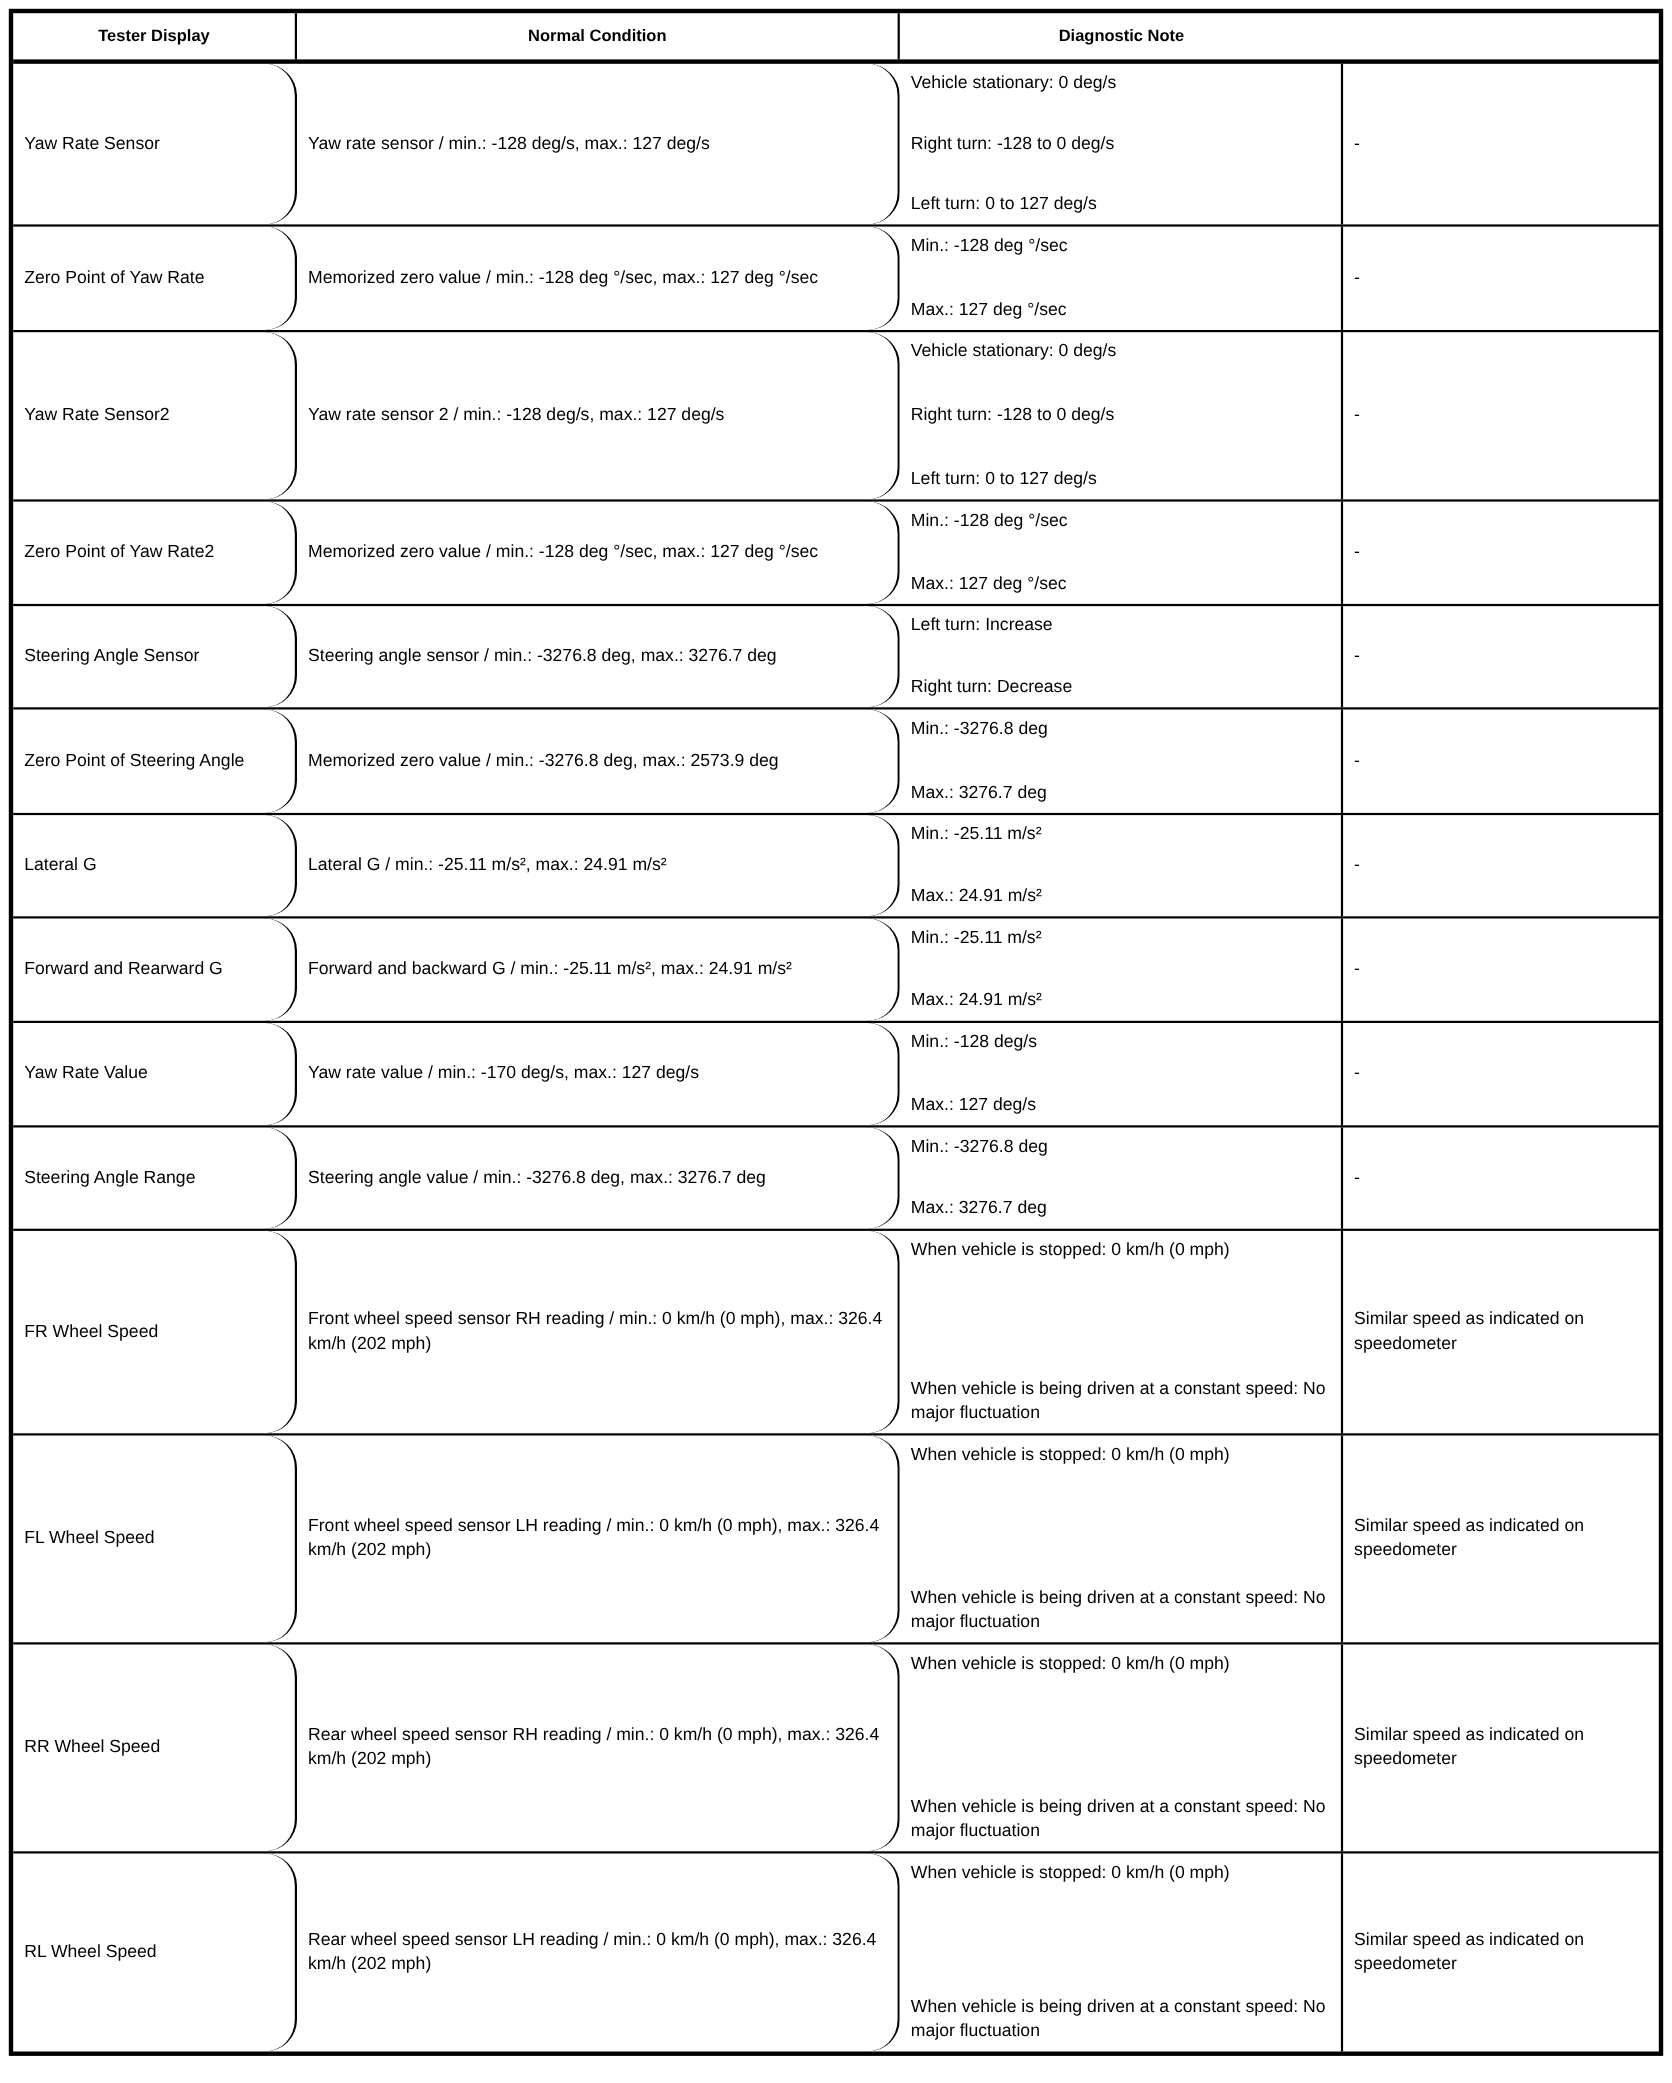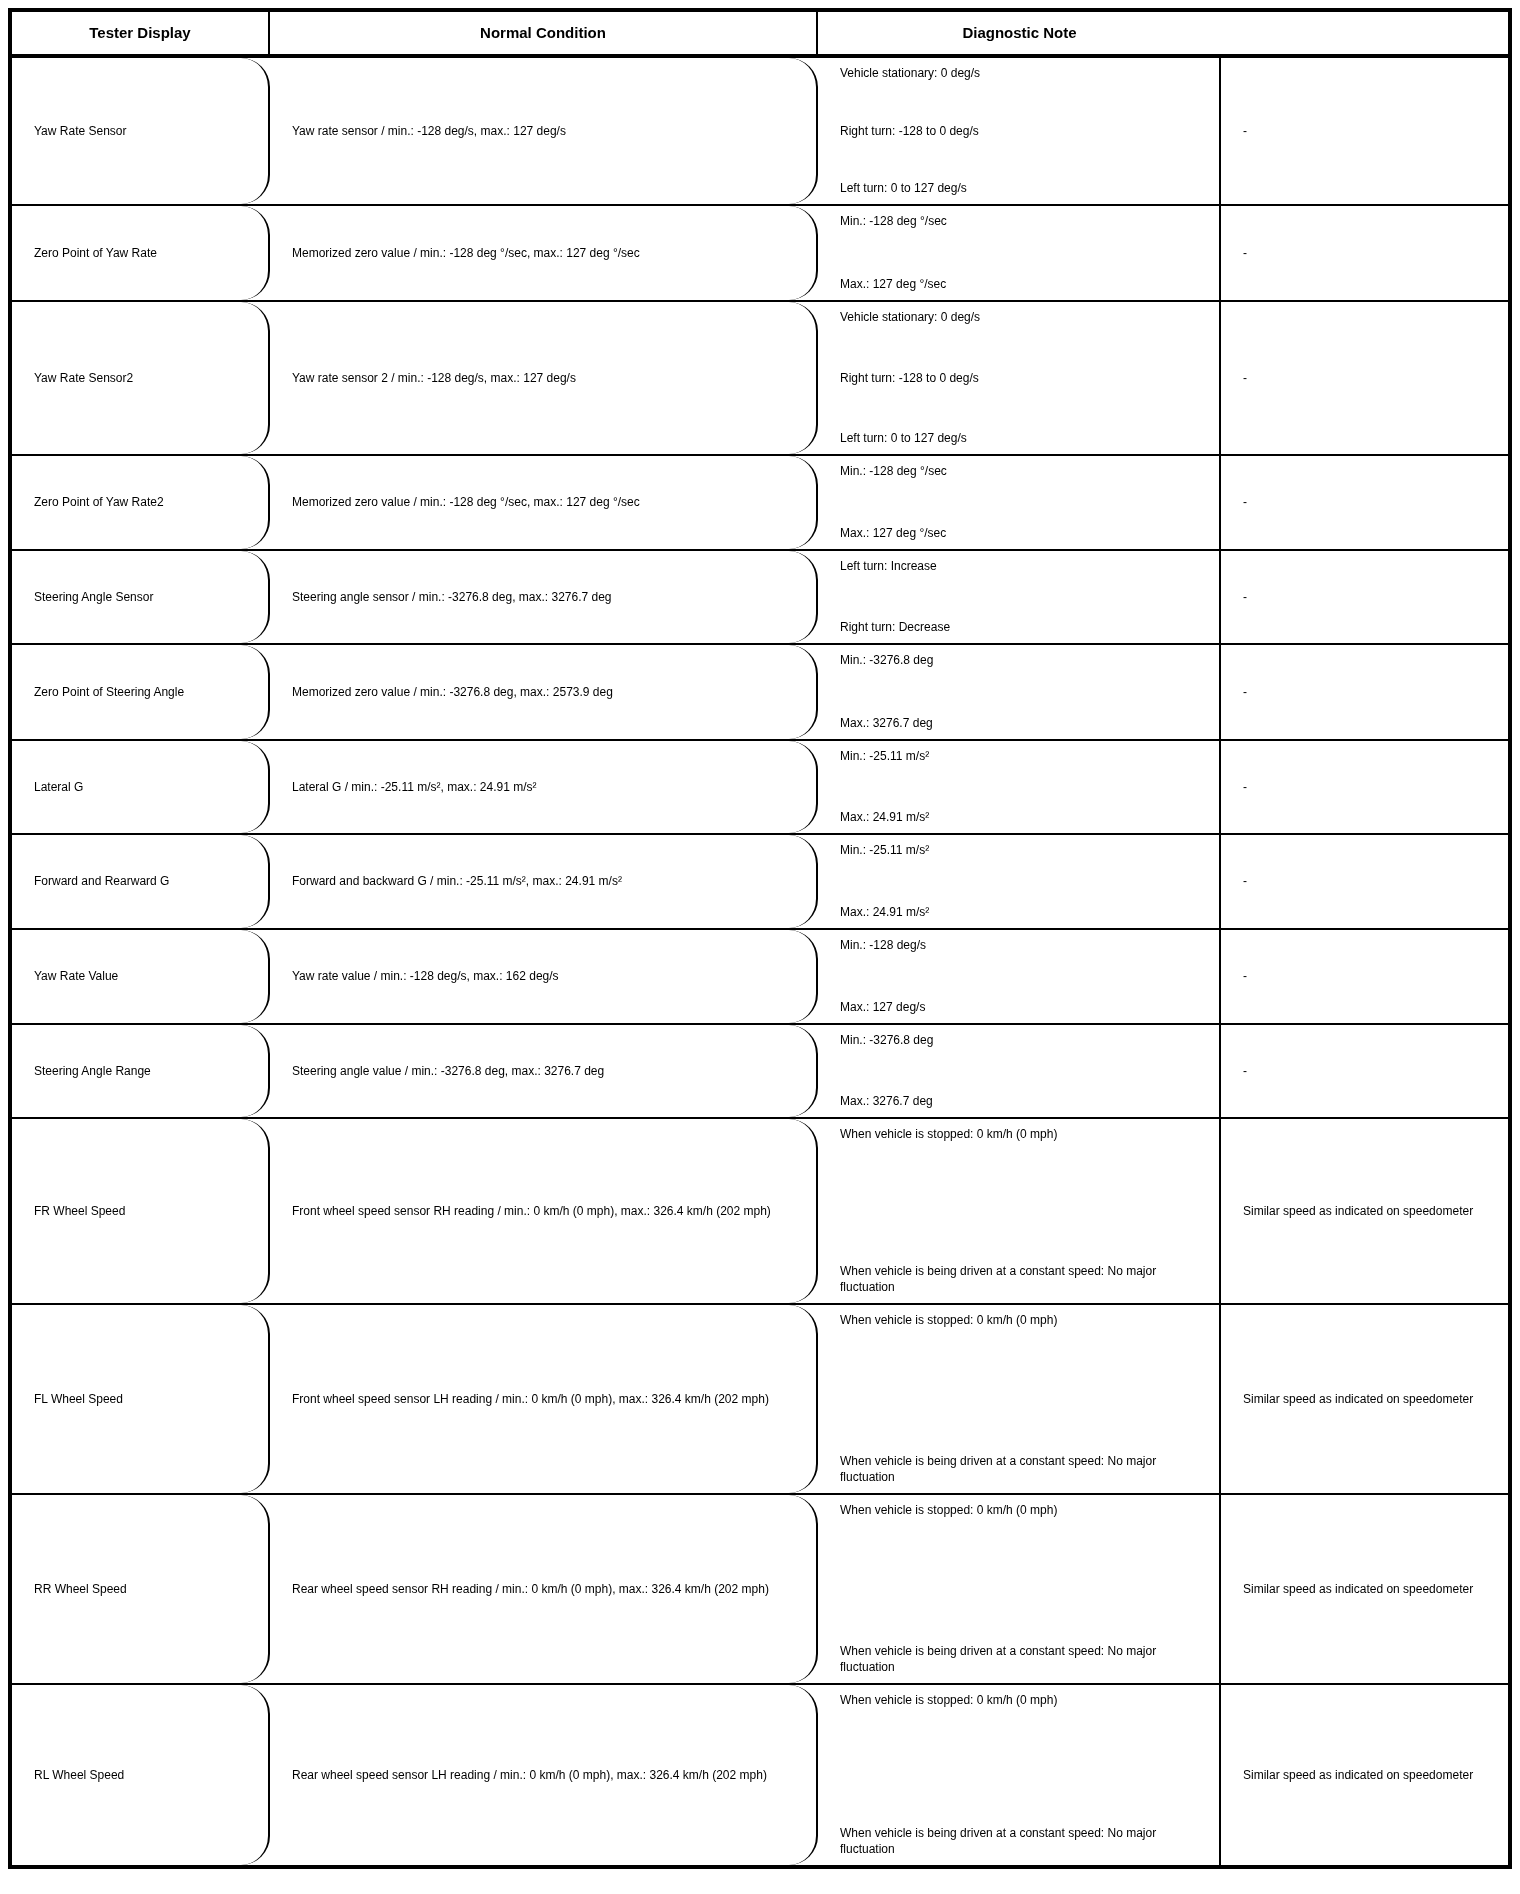--- a/index.html
+++ b/index.html
@@ -31,23 +31,23 @@
     font-weight: bold;
     font-size: 15px;
     display: flex;
     align-items: center;
     justify-content: center;
     text-align: center;
     padding: 4px 6px;
   }
   .cell {
     border-right: 2px solid #000000;
-    font-size: 12px;
+    font-size: 16px;
     line-height: 1.38;
-    padding: 4px 22px;
+    padding: 4px 10px;
     overflow: hidden;
   }
   .row .cell:last-child { border-right: none; }
   .cell-tester,
   .cell-measurement,
   .cell-note {
     display: flex;
     align-items: center;
     border-radius: 29px;
   }
@@ -217,21 +217,21 @@
     <div class="cell cell-note">
             <span>-</span>
           </div>
   </div>
 
   <div class="row">
     <div class="cell cell-tester">
             <span>Yaw Rate Value</span>
           </div>
     <div class="cell cell-measurement">
-            <span>Yaw rate value / min.: -128 deg/s, max.: 162 deg/s</span>
+            <span>Yaw rate value / min.: -170 deg/s, max.: 127 deg/s</span>
           </div>
     <div class="cell cell-conditions">
             <div class="condition-item">Min.: -128 deg/s</div>
             <div class="condition-item">Max.: 127 deg/s</div>
           </div>
     <div class="cell cell-note">
             <span>-</span>
           </div>
   </div>
 

